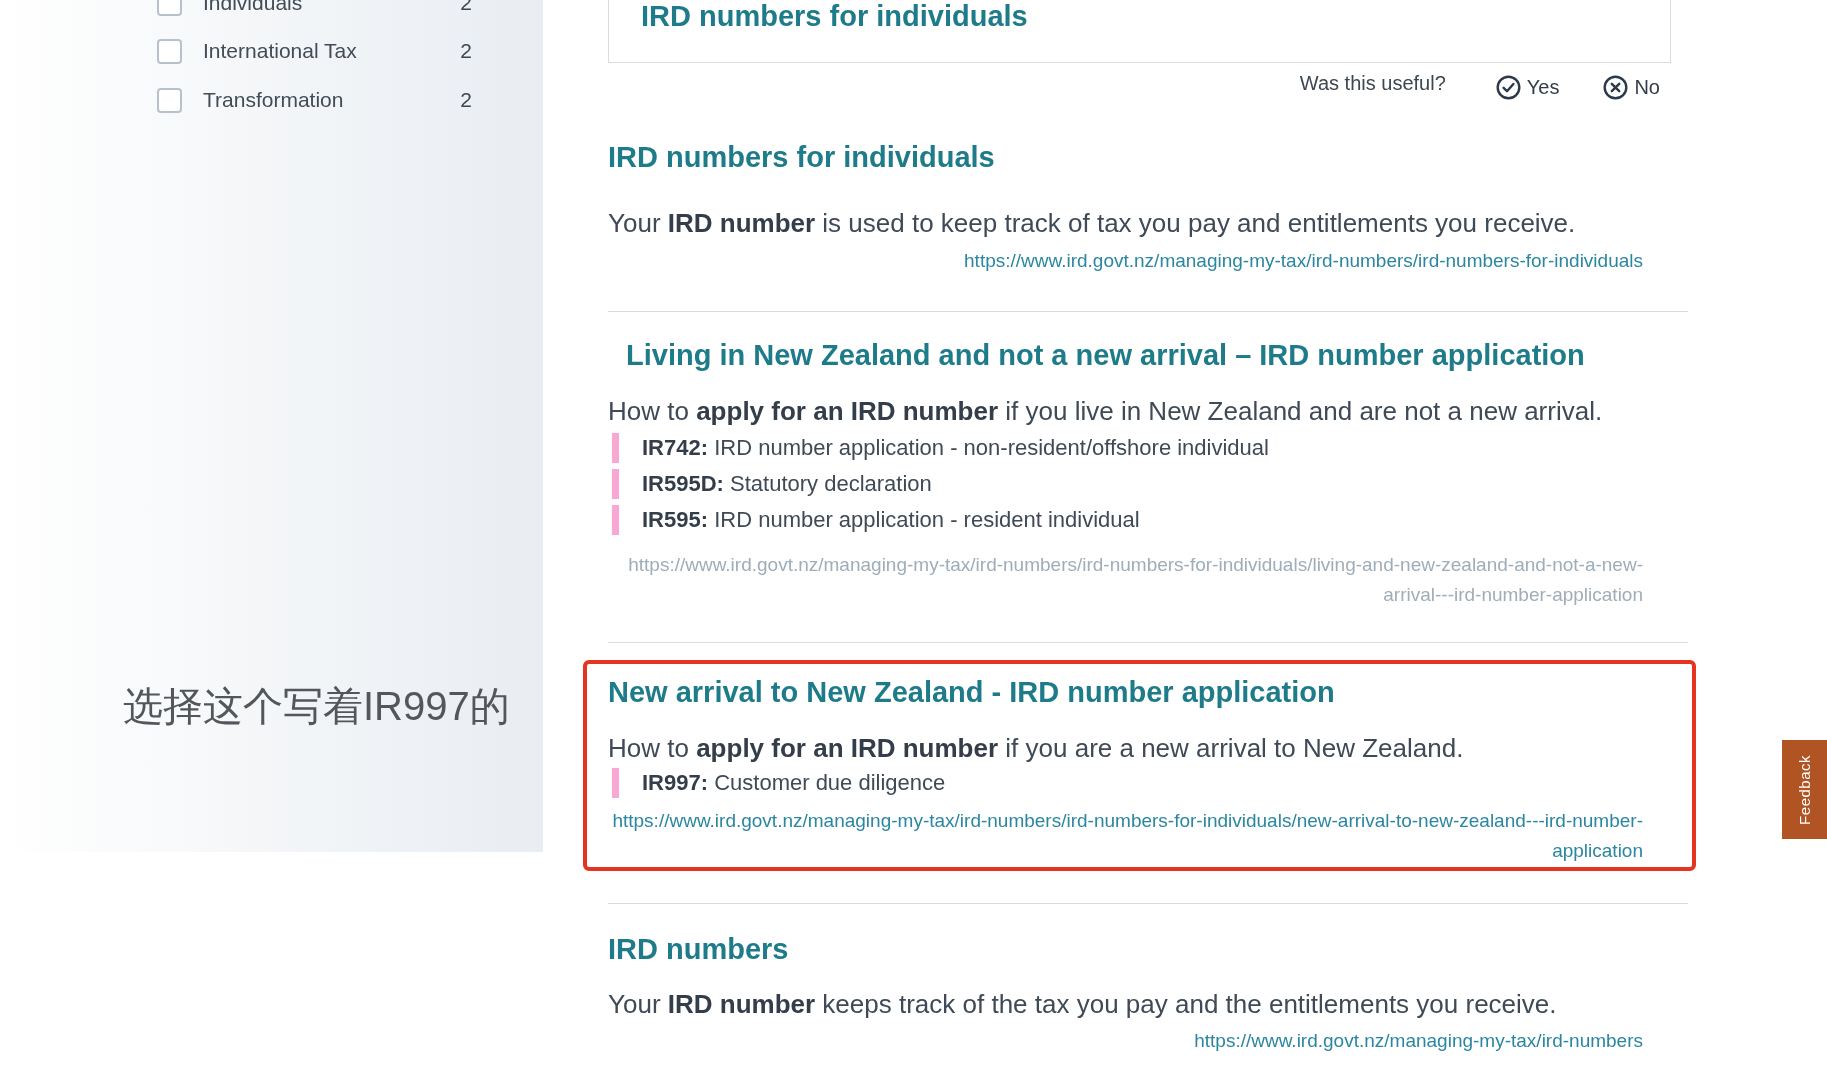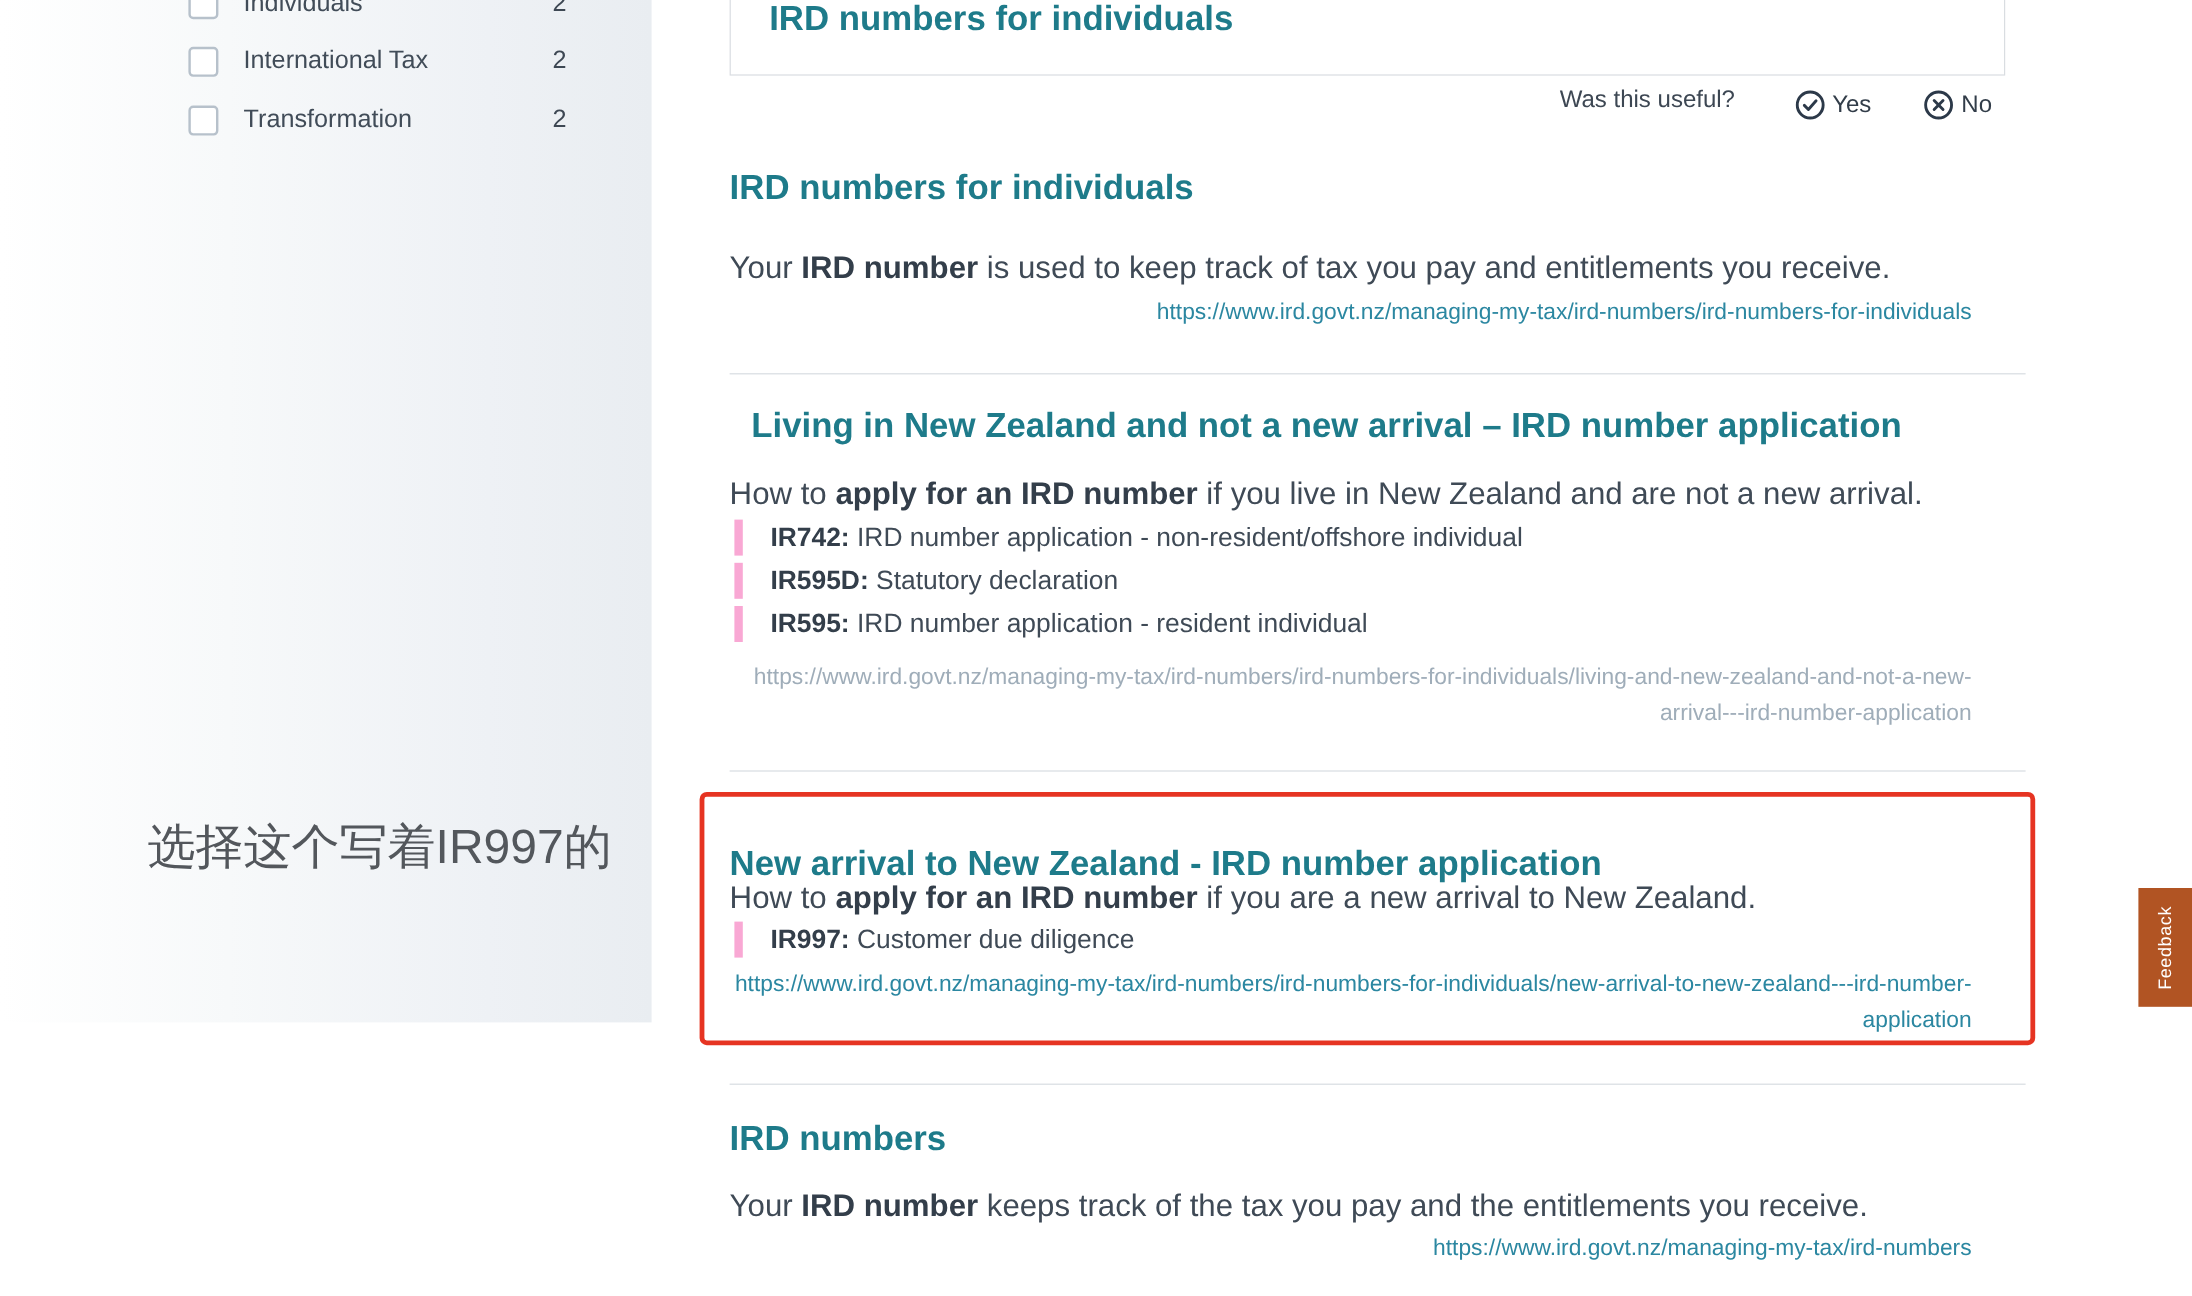--- a/index.html
+++ b/index.html
@@ -116,21 +116,21 @@
 
   <div class="result-title" style="top:339px;margin-left:18px;">Living in New Zealand and not a new arrival – IRD number application</div>
   <div class="result-desc" style="top:396px;"><span>How to </span><b>apply for an IRD number</b><span> if you live in New Zealand and are not a new arrival.</span></div>
   <div class="form-row" style="top:433px;"><b>IR742:</b><span> IRD number application - non-resident/offshore individual</span></div>
   <div class="form-row" style="top:469px;"><b>IR595D:</b><span> Statutory declaration</span></div>
   <div class="form-row" style="top:505px;"><b>IR595:</b><span> IRD number application - resident individual</span></div>
   <div class="result-url muted" style="top:550px;">https://www.ird.govt.nz/managing-my-tax/ird-numbers/ird-numbers-for-individuals/living-and-new-zealand-and-not-a-new-arrival---ird-number-application</div>
 
   <div class="divider" style="top:642px;"></div>
 
-  <div class="result-title" style="top:704px;">New arrival to New Zealand - IRD number application</div>
+  <div class="result-title" style="top:676px;">New arrival to New Zealand - IRD number application</div>
   <div class="result-desc" style="top:733px;"><span>How to </span><b>apply for an IRD number</b><span> if you are a new arrival to New Zealand.</span></div>
   <div class="form-row" style="top:768px;"><b>IR997:</b><span> Customer due diligence</span></div>
   <div class="result-url" style="top:806px;">https://www.ird.govt.nz/managing-my-tax/ird-numbers/ird-numbers-for-individuals/new-arrival-to-new-zealand---ird-number-application</div>
 
   <div class="red-box"></div>
 
   <div class="divider" style="top:903px;"></div>
 
   <div class="result-title" style="top:933px;">IRD numbers</div>
   <div class="result-desc" style="top:989px;"><span>Your </span><b>IRD number</b><span> keeps track of the tax you pay and the entitlements you receive.</span></div>

